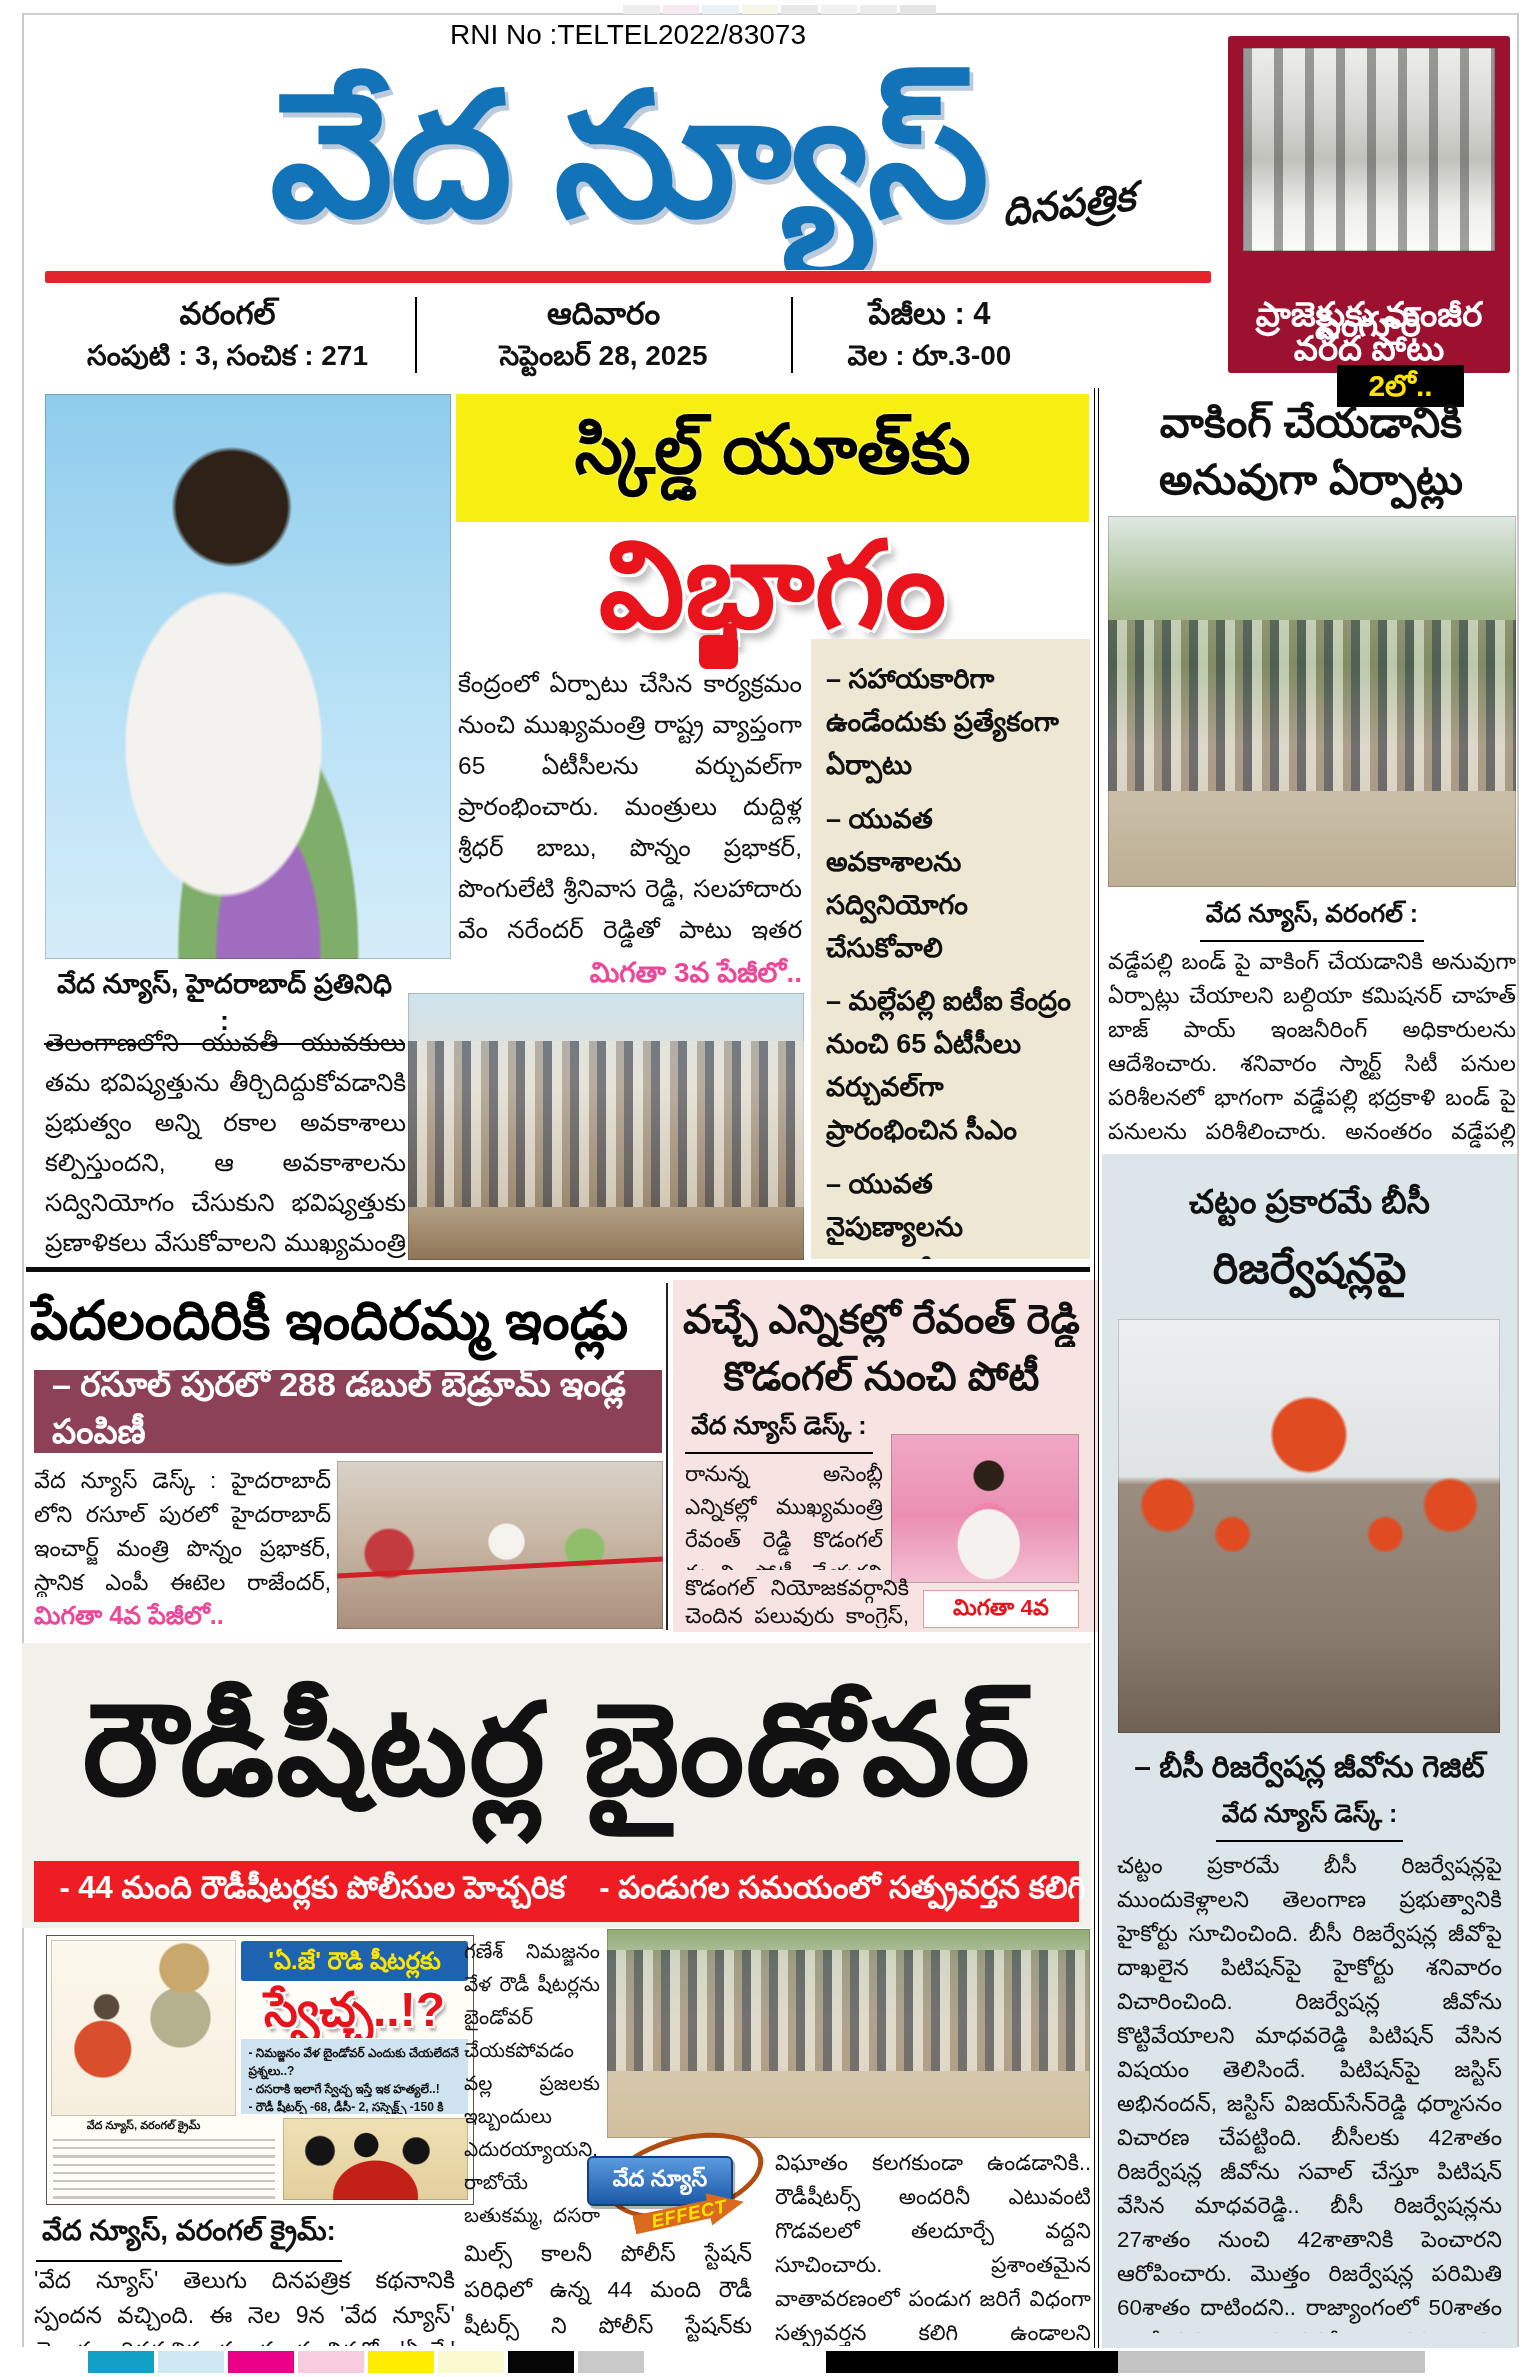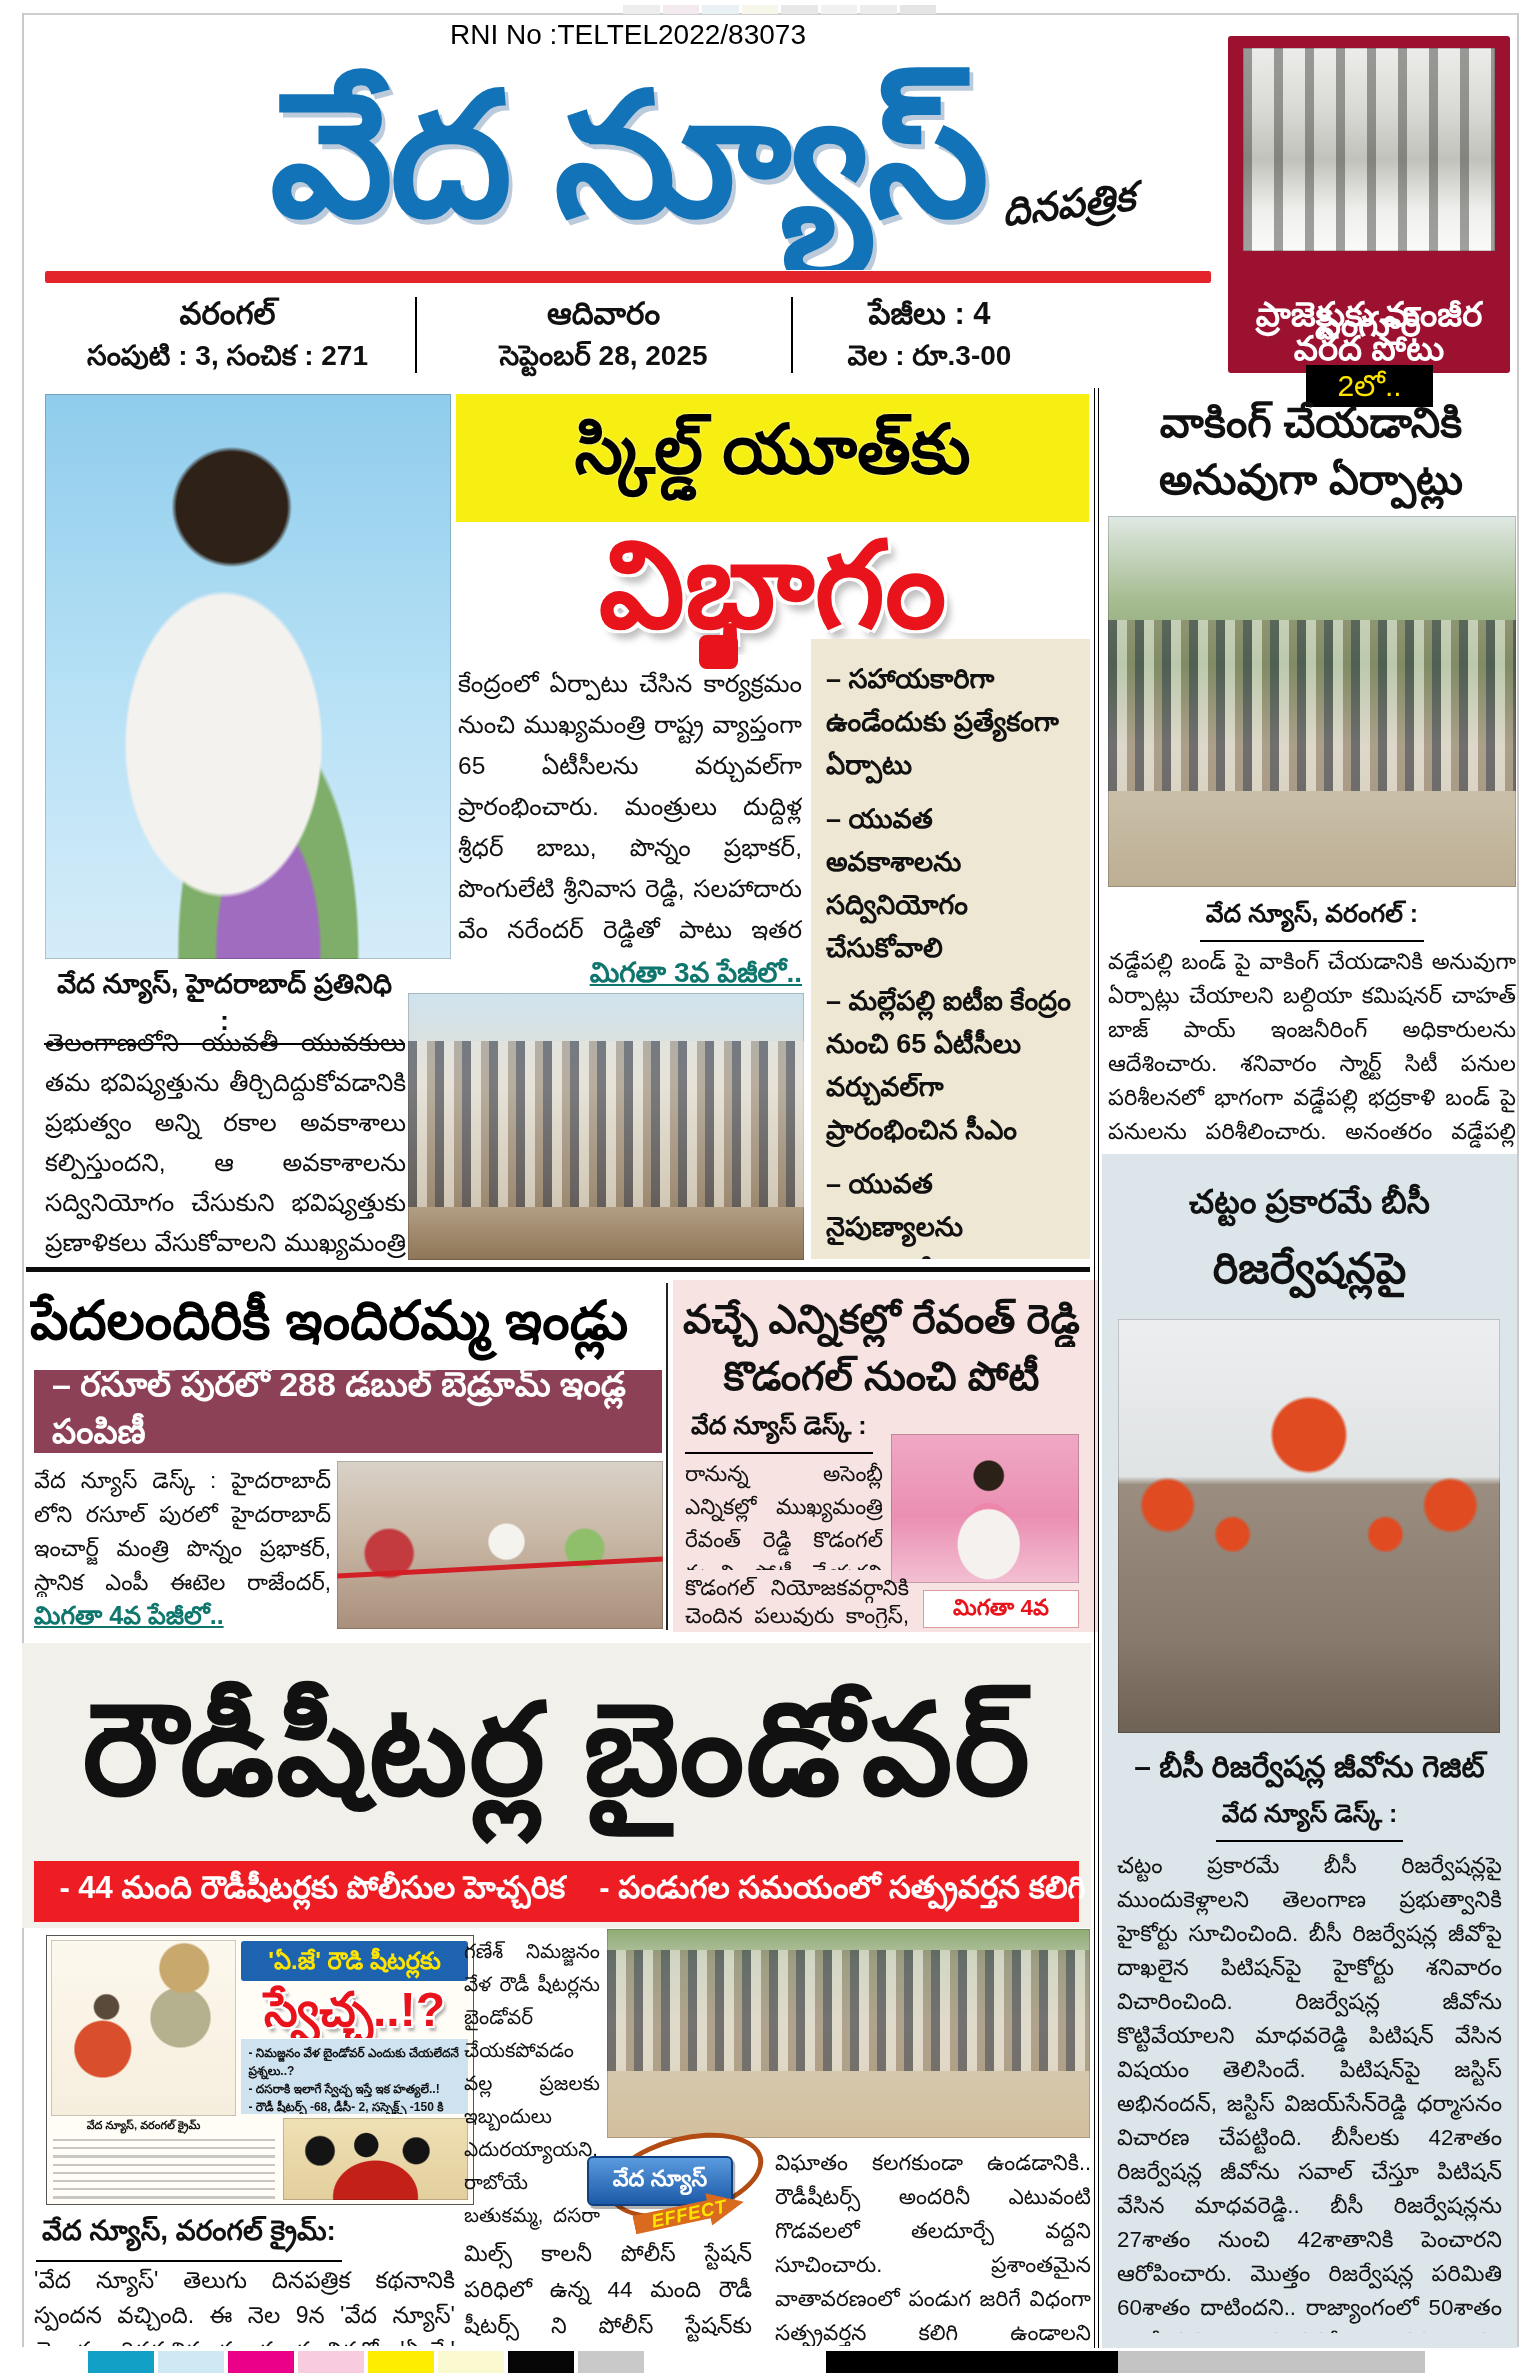--- a/index.html
+++ b/index.html
@@ -3,34 +3,34 @@
 <meta charset="utf-8">
 <style>
   html,body{margin:0;padding:0;background:#fff;}
   .page{position:relative;width:1541px;height:2377px;background:#ffffff;
         font-family:"Liberation Sans",sans-serif;color:#111;overflow:hidden;}
   .abs{position:absolute;}
   .txt{overflow:hidden;}
   .jc{text-align:justify;text-justify:inter-word;}
   .ctr{text-align:center;}
   .b{font-weight:bold;}
-  .red{color:#0f766e;text-decoration:underline;}
+  .red{color:#ec4899;}
   .underl{display:inline-block;border-bottom:2.2px solid #000;padding:0 6px 6px;}
   
   .masthead-text{font-size:173px;font-weight:bold;color:#1273b8;line-height:224px;
                  letter-spacing:-3px;text-shadow:3.7px 5.2px 0 rgba(10,70,125,.28);white-space:nowrap;}
   .daily{font-size:39px;font-weight:bold;font-style:italic;transform:rotate(-7deg);}
   .dl-cell{font-weight:bold;text-align:center;}
   .dl-cell .l1{font-size:31px;line-height:43px;}
   .dl-cell .l2{font-size:28px;line-height:42px;}
   .vline{background:#000;}
   
   .promo{background:#9c1030;border-radius:3px;}
   .promo-title{color:#fff;font-weight:bold;font-size:34px;line-height:47px;text-align:center;}
-  .promo-ref{background:#000;color:#ffe400;font-weight:normal;font-size:30px;line-height:42px;text-align:center;}
+  .promo-ref{background:#000;color:#ffe400;font-weight:bold;font-size:30px;line-height:42px;text-align:center;margin-left:31px;}
   
   .kicker{background:#f7ee12;display:flex;align-items:center;justify-content:center;
           font-size:69px;font-weight:bold;color:#000;text-shadow:0 0 2.2px #fff;}
   .bighead-red{color:#e8131b;font-weight:bold;font-size:121px;line-height:127px;text-align:center;
                text-shadow:3px 3px 0 #fff,-3px -3px 0 #fff,3px -3px 0 #fff,-3px 3px 0 #fff,6px 9px 7.5px rgba(0,0,0,.25);}
   .beige{background:#eee7d3;}
   .bullet{font-size:27px;line-height:43px;font-weight:600;margin:0 0 10.4px 0;}
   .story-head{font-weight:bold;color:#000;}
   .maroonbar{background:#8c4156;color:#fff;display:flex;align-items:center;font-weight:bold;font-size:34px;padding:0 18px;box-sizing:border-box;}
   .pinkbox{background:#f7e3e1;padding-left:8px;}

